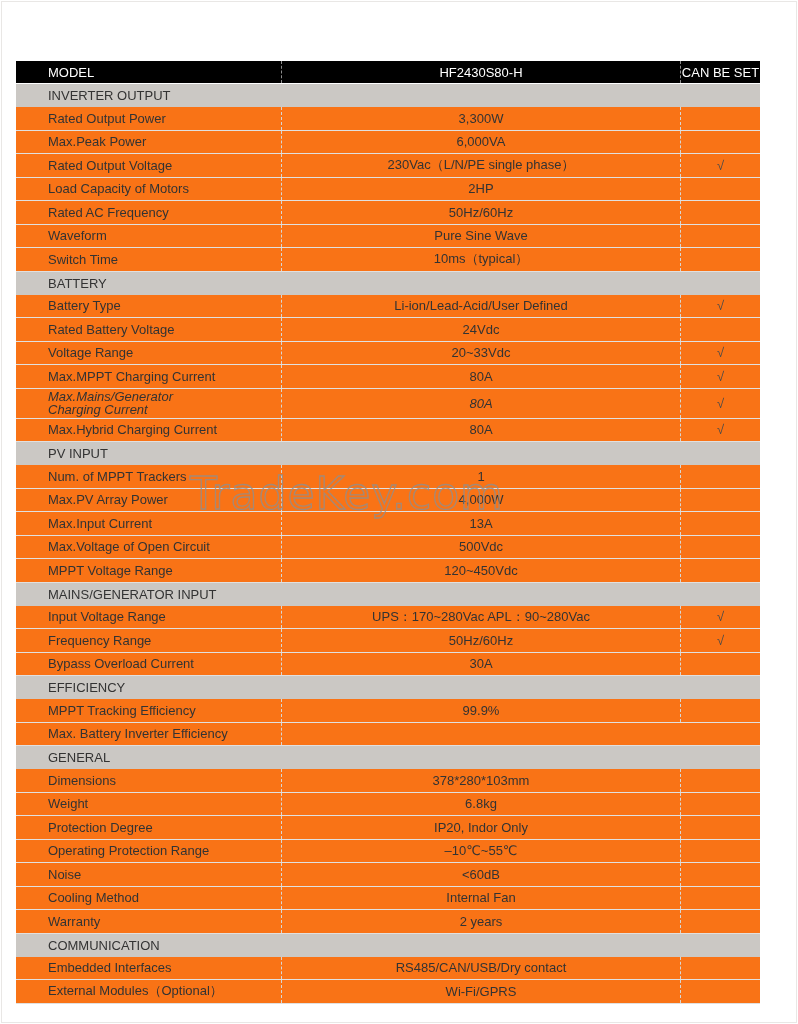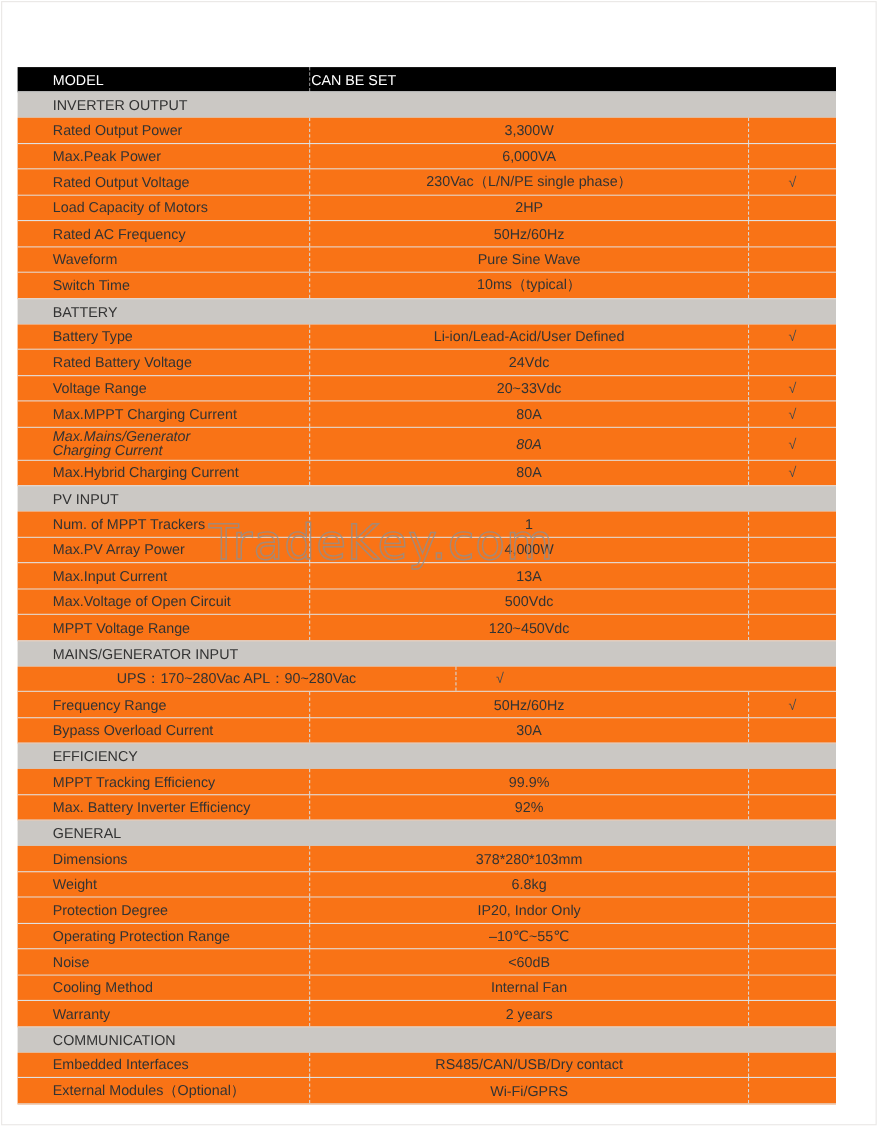--- a/index.html
+++ b/index.html
@@ -25,20 +25,21 @@
 </style>
 </head>
 <body>
 
 <div class="page">
 
   <div class="spec-table">
 
     <div class="row header">
       <div class="c1">MODEL</div>
+      <div class="c2">HF2430S80-H</div>
       <div class="c3">CAN BE SET</div>
     </div>
 
     <div class="row section">
       <div class="s1">INVERTER OUTPUT</div>
     </div>
     <div class="row">
       <div class="c1">Rated Output Power</div>
       <div class="c2">3,300W</div>
       <div class="c3"></div>
@@ -134,20 +135,21 @@
     <div class="row">
       <div class="c1">MPPT Voltage Range</div>
       <div class="c2">120~450Vdc</div>
       <div class="c3"></div>
     </div>
 
     <div class="row section">
       <div class="s1">MAINS/GENERATOR INPUT</div>
     </div>
     <div class="row">
+      <div class="c1">Input Voltage Range</div>
       <div class="c2">UPS：170~280Vac  APL：90~280Vac</div>
       <div class="c3">√</div>
     </div>
     <div class="row">
       <div class="c1">Frequency Range</div>
       <div class="c2">50Hz/60Hz</div>
       <div class="c3">√</div>
     </div>
     <div class="row">
       <div class="c1">Bypass Overload Current</div>
@@ -158,21 +160,20 @@
     <div class="row section">
       <div class="s1">EFFICIENCY</div>
     </div>
     <div class="row">
       <div class="c1">MPPT Tracking Efficiency</div>
       <div class="c2">99.9%</div>
       <div class="c3"></div>
     </div>
     <div class="row">
       <div class="c1">Max. Battery Inverter Efficiency</div>
-      <div class="c2">92%</div>
       <div class="c3"></div>
     </div>
 
     <div class="row section">
       <div class="s1">GENERAL</div>
     </div>
     <div class="row">
       <div class="c1">Dimensions</div>
       <div class="c2">378*280*103mm</div>
       <div class="c3"></div>

